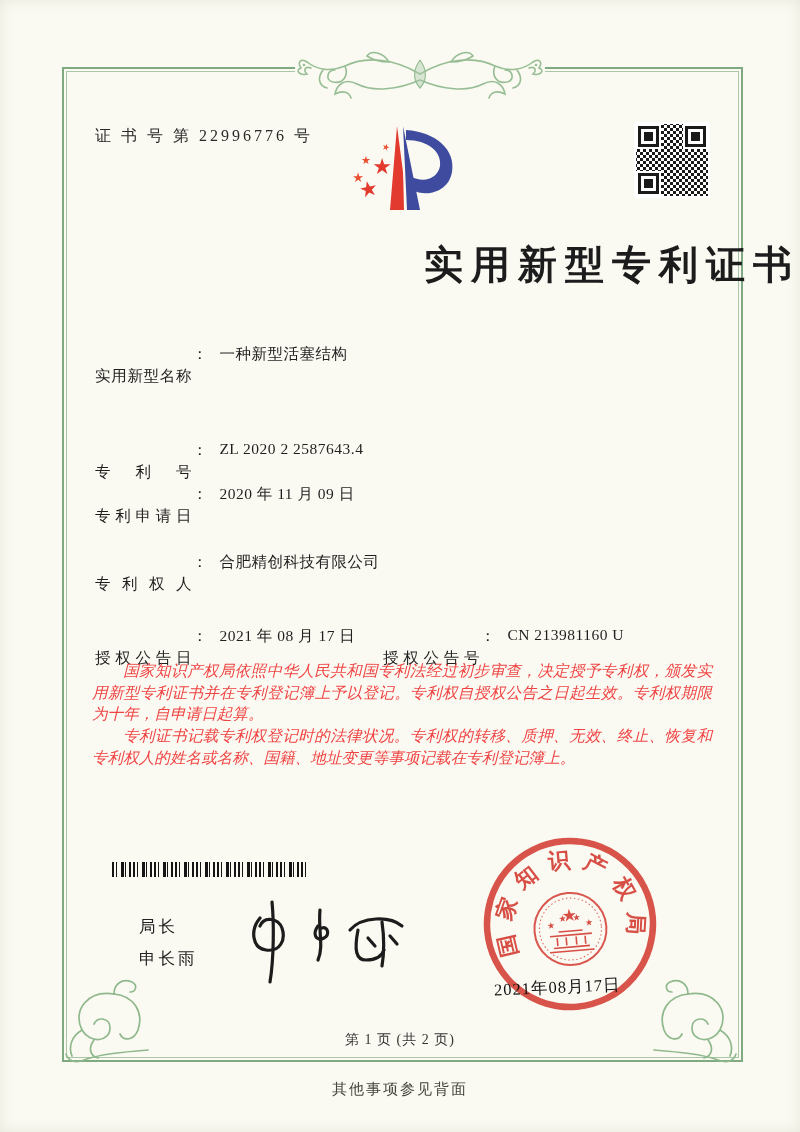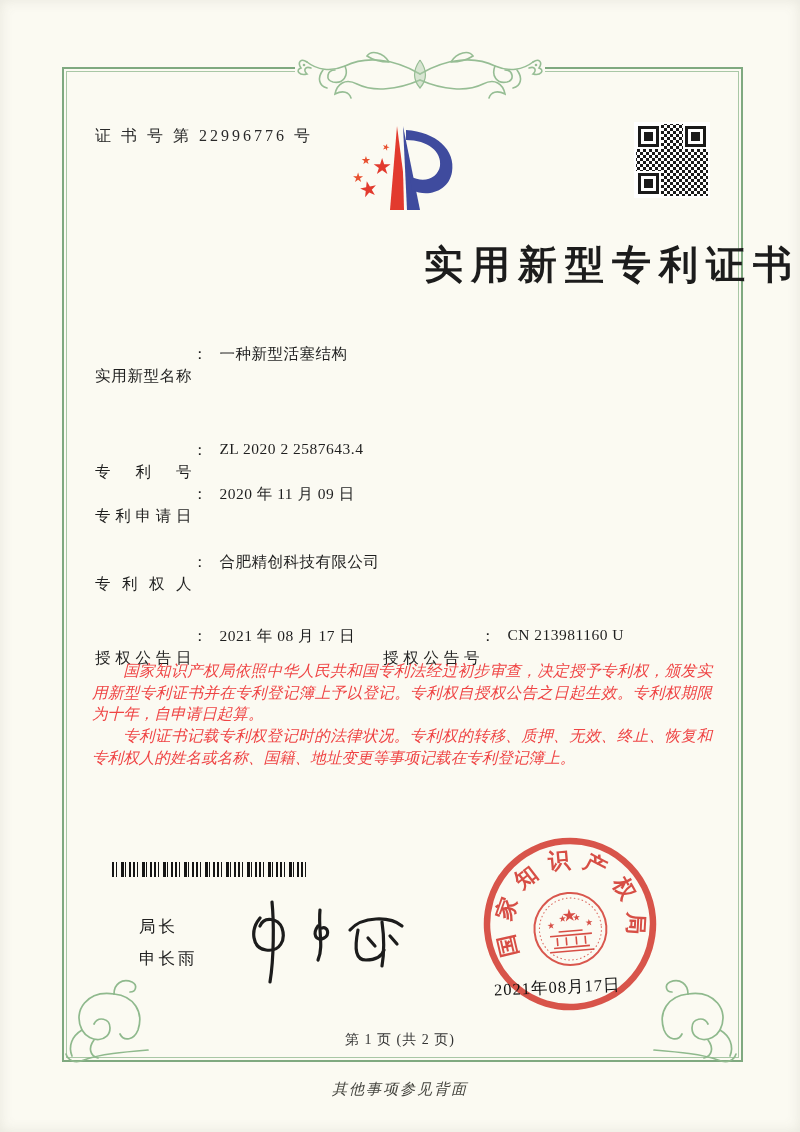--- a/index.html
+++ b/index.html
@@ -66,21 +66,20 @@
     font-size:16.5px; letter-spacing:1px; color:#111;
     transform:rotate(-2.5deg); white-space:nowrap;
   }
   .page-no {
     position:absolute; top:1031px; left:0; width:100%;
     text-align:center; font-size:14px; letter-spacing:1px; color:#333;
   }
   .back-note {
     position:absolute; top:1080px; left:0; width:100%;
     text-align:center; font-size:15px; letter-spacing:2px; color:#44443e;
-    font-style:italic;
   }
 </style>
 </head>
 <body>
 
 <div class="page">
 
   <div class="frame"></div>
 
   <svg class="ornament" style="left:293px; top:44px;" width="254" height="62" viewBox="0 0 254 62">

